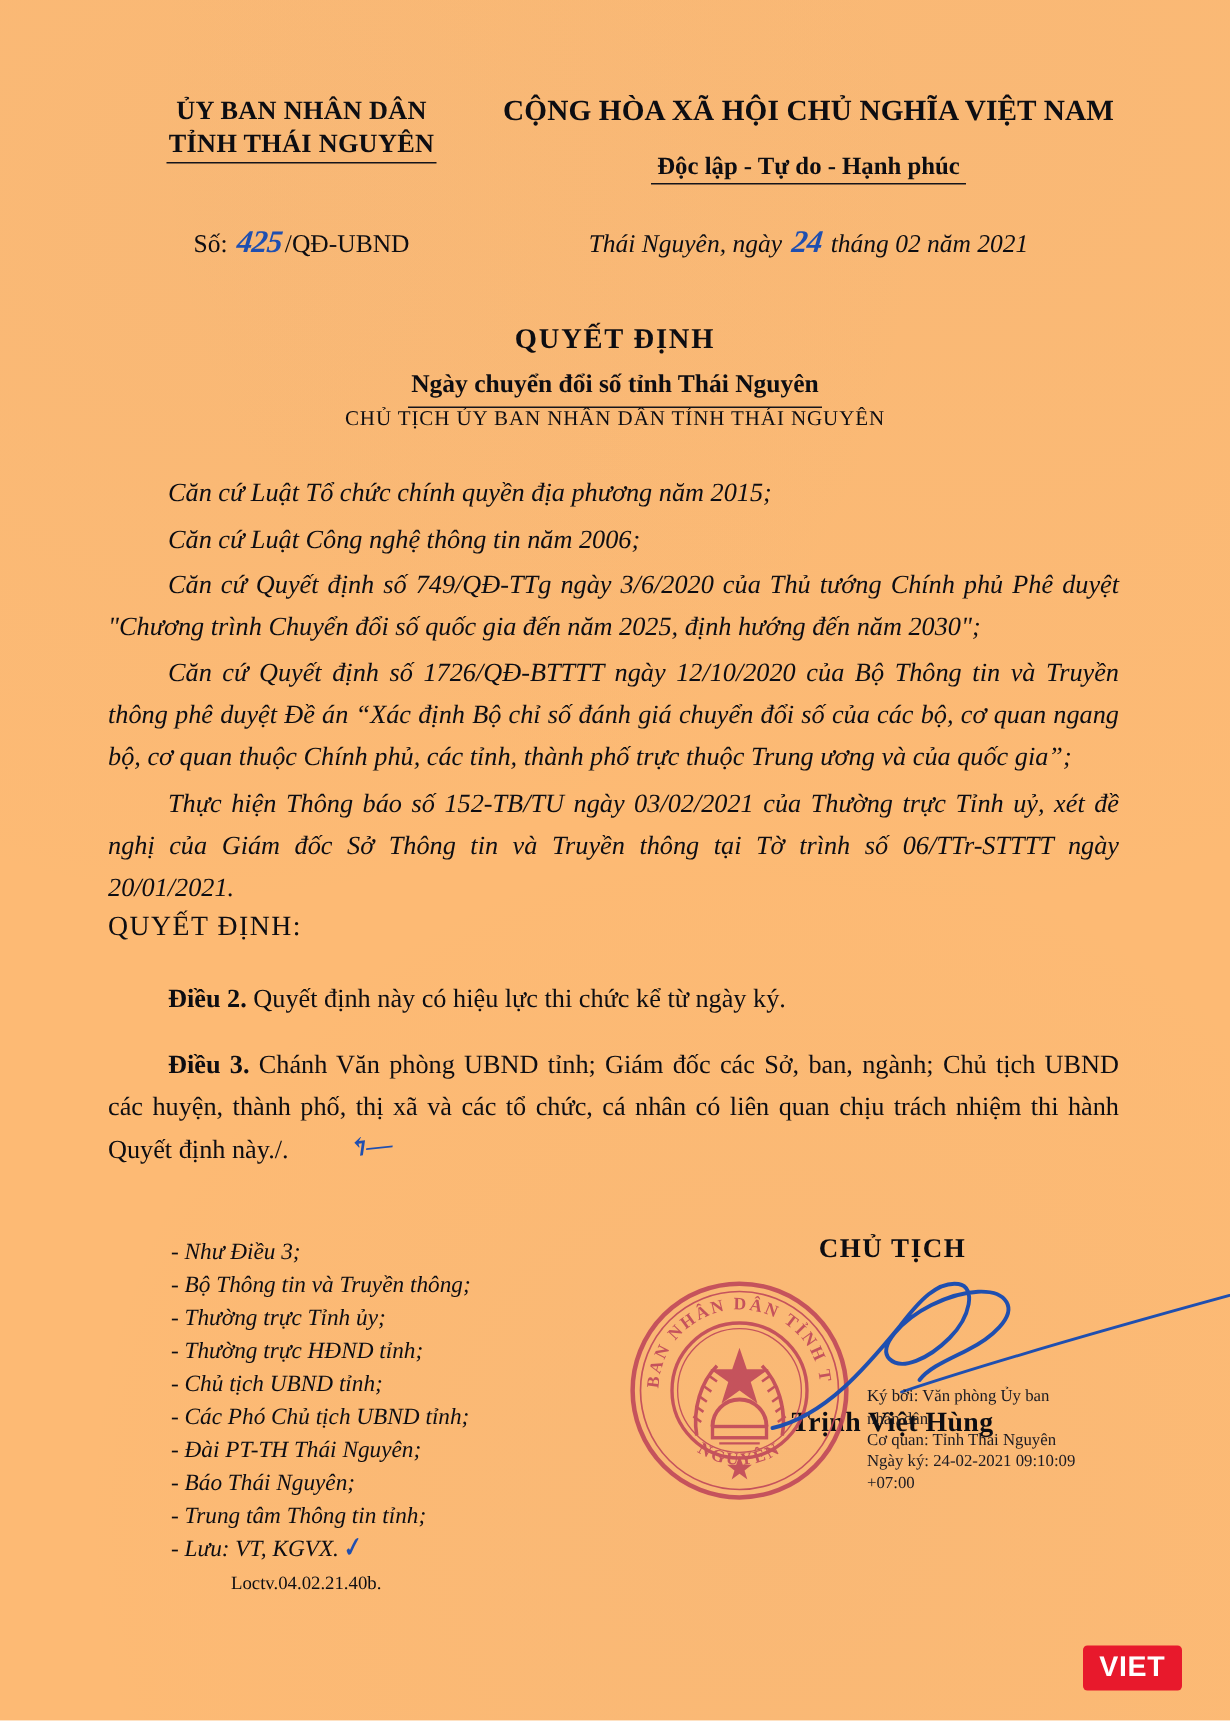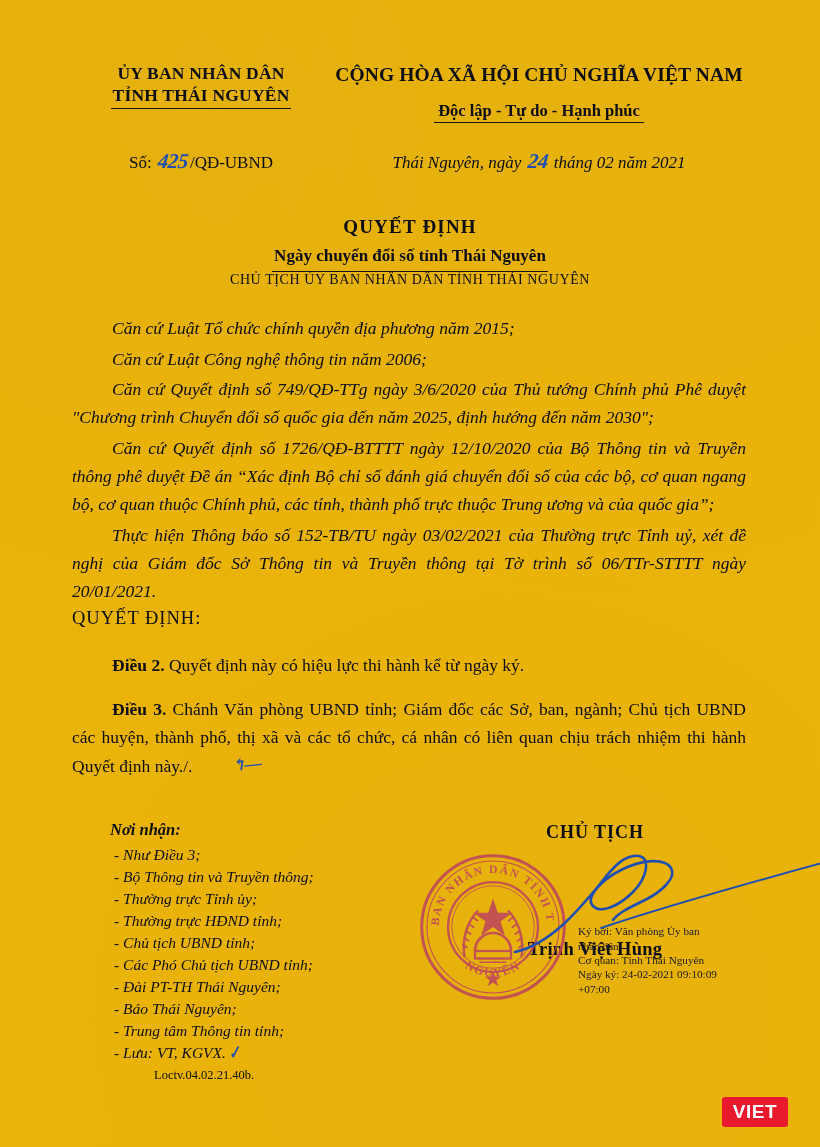--- a/index.html
+++ b/index.html
@@ -10,21 +10,21 @@
   }
   body {
     font-family: "Liberation Serif", "DejaVu Serif", serif;
     color: #0d0d12;
   }
   .page {
     position: relative;
     width: 820px;
     height: 1147px;
     margin: 0 auto;
-    background: #eab308;
+    background: #fdba74;
     overflow: hidden;
   }
   
   .page::before {
     content: "";
     position: absolute;
     inset: 0;
     background:
       radial-gradient(circle at 18% 12%, rgba(120,130,160,.035), transparent 40%),
       radial-gradient(circle at 78% 6%, rgba(120,130,160,.03), transparent 45%),
@@ -289,31 +289,30 @@
     <div class="body">
       <div class="para">Căn cứ Luật Tổ chức chính quyền địa phương năm 2015;</div>
       <div class="para">Căn cứ Luật Công nghệ thông tin năm 2006;</div>
       <div class="para">Căn cứ Quyết định số 749/QĐ-TTg ngày 3/6/2020 của Thủ tướng Chính phủ Phê duyệt "Chương trình Chuyển đổi số quốc gia đến năm 2025, định hướng đến năm 2030";</div>
       <div class="para">Căn cứ  Quyết định số 1726/QĐ-BTTTT ngày 12/10/2020 của Bộ Thông tin và Truyền thông phê duyệt Đề án “Xác định Bộ chỉ số đánh giá chuyển đổi số của các bộ, cơ quan ngang bộ, cơ quan thuộc Chính phủ, các tỉnh, thành phố trực thuộc Trung ương và của quốc gia”;</div>
       <div class="para">Thực hiện Thông báo số 152-TB/TU ngày 03/02/2021 của Thường trực Tỉnh uỷ, xét đề nghị của Giám đốc Sở Thông tin và Truyền thông tại Tờ trình số 06/TTr-STTTT ngày 20/01/2021.</div>
 
       <div class="decide-word">QUYẾT ĐỊNH:</div>
 
       <div class="article">
-        <b>Điều 2.</b><span> Quyết định này có hiệu lực thi hành kể từ ngày ký.</span>
+        <b>Điều 2.</b><span> Quyết định này có hiệu lực thi chức kể từ ngày ký.</span>
       </div>
       <div class="article">
         <b>Điều 3.</b><span> Chánh Văn phòng UBND tỉnh; Giám đốc các Sở, ban, ngành; Chủ tịch UBND các huyện, thành phố, thị xã và các tổ chức, cá nhân có liên quan chịu trách nhiệm thi hành Quyết định này./.</span><span class="sig-squiggle">↰—</span>
       </div>
     </div>
 
     <div class="footer">
 
       <div class="recipients">
-        <div class="recipients-title">Nơi nhận:</div>
         <ul>
           <li>- Như Điều 3;</li>
           <li>- Bộ Thông tin và Truyền thông;</li>
           <li>- Thường trực Tỉnh ủy;</li>
           <li>- Thường trực HĐND tỉnh;</li>
           <li>- Chủ tịch UBND tỉnh;</li>
           <li>- Các Phó Chủ tịch UBND tỉnh;</li>
           <li>- Đài PT-TH Thái Nguyên;</li>
           <li>- Báo Thái Nguyên;</li>
           <li>- Trung tâm Thông tin tỉnh;</li>

